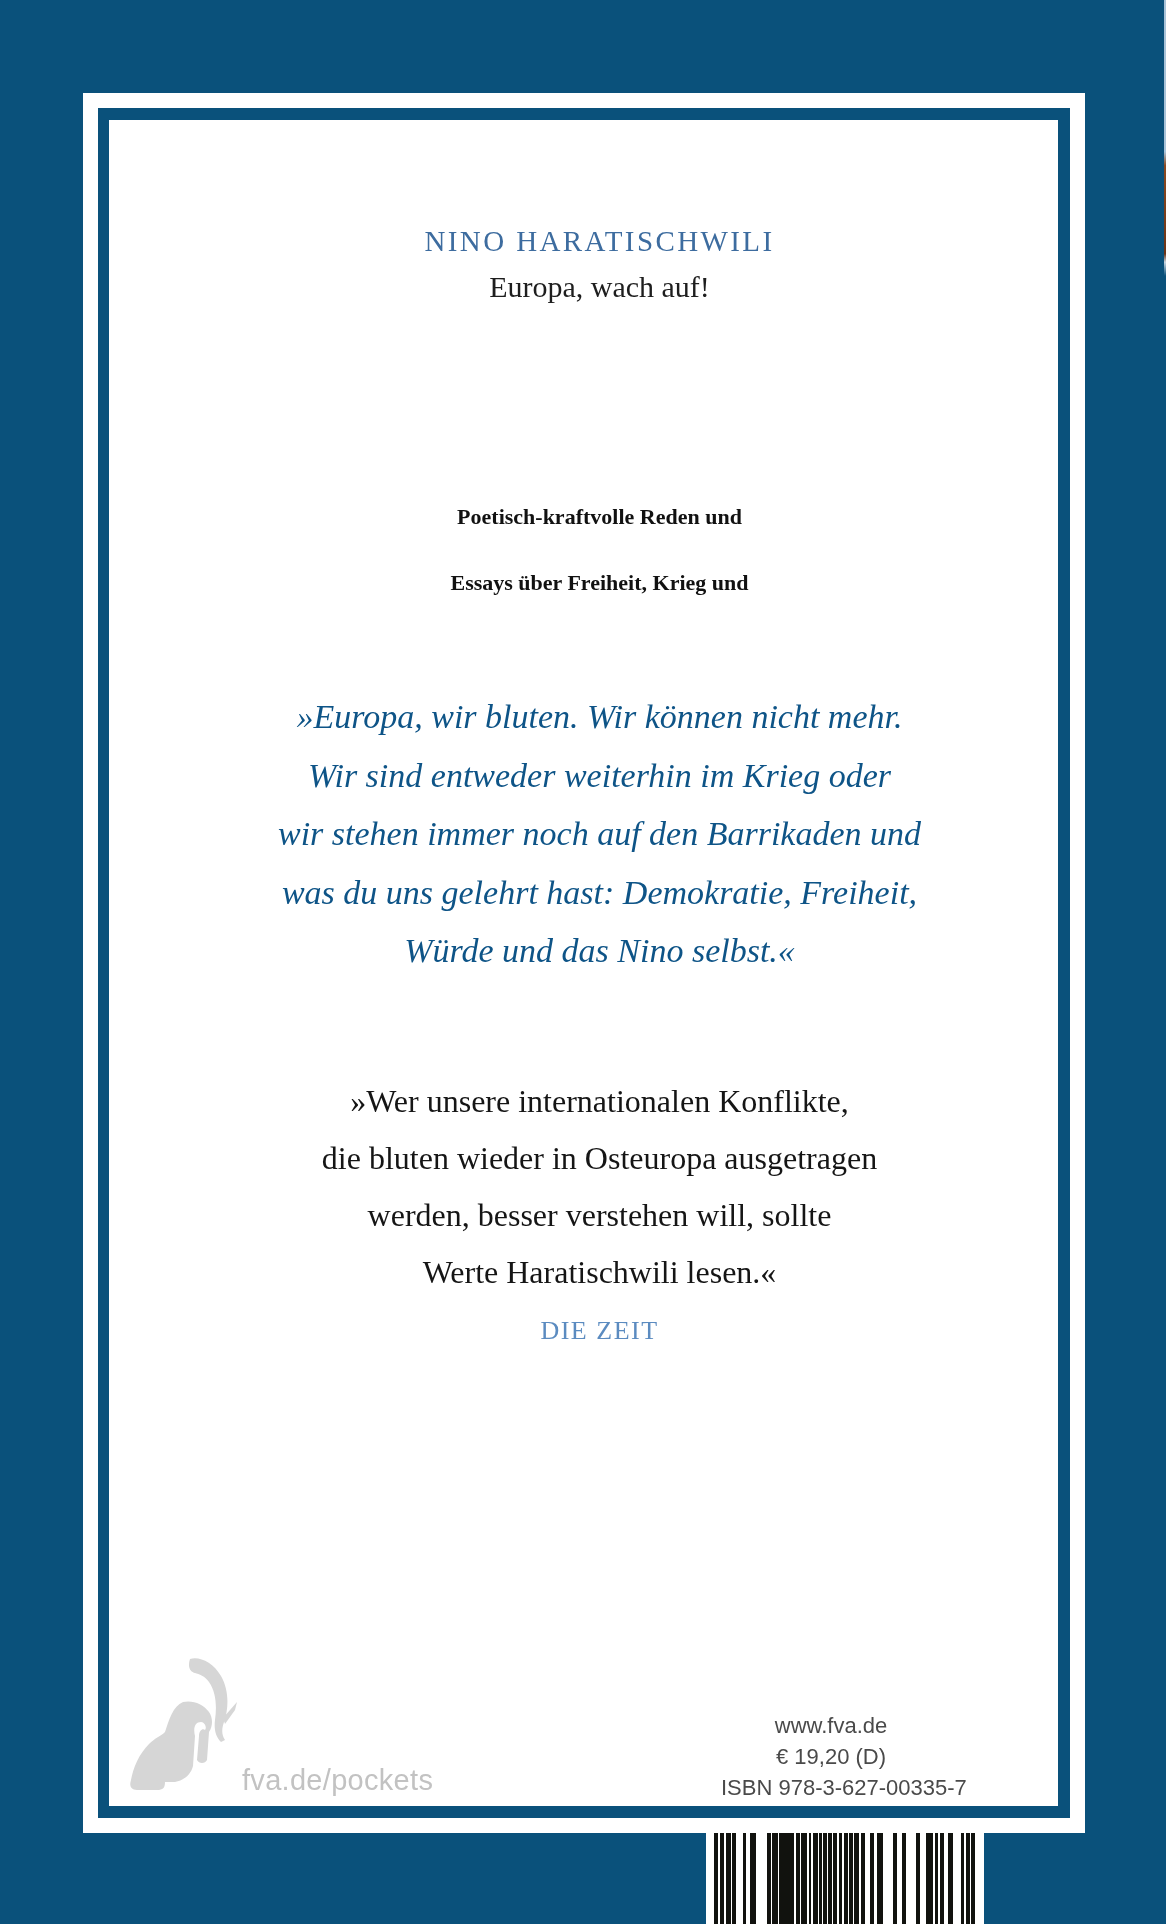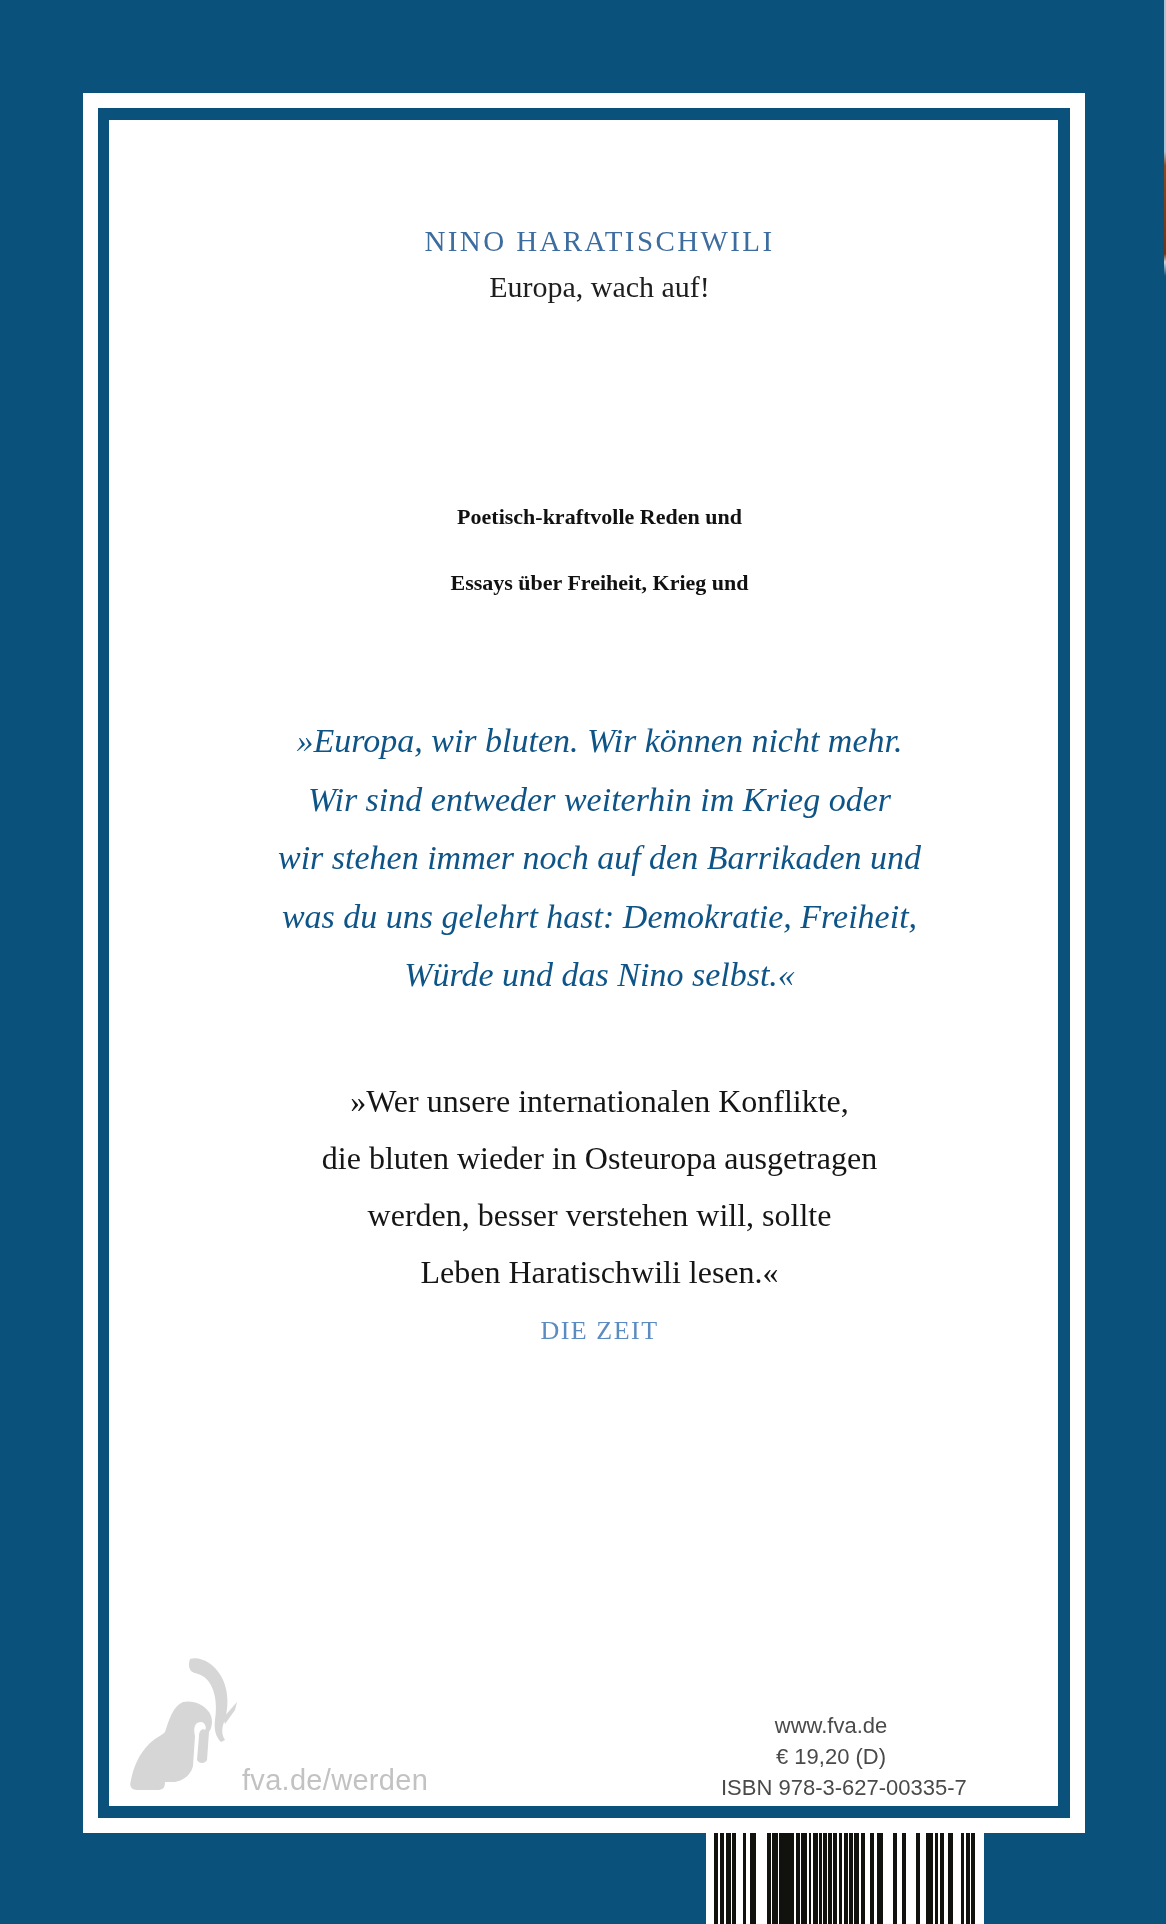--- a/index.html
+++ b/index.html
@@ -32,21 +32,21 @@
     top: 87px; font-size: 29px; line-height: 36px; letter-spacing: 2.4px;
     color: #3d6c9f;
   }
   .title {
     top: 131px; font-size: 30px; line-height: 40px; color: #1e1e1e;
   }
   .subtitle {
     top: 348px; font-size: 22px; line-height: 66px; font-weight: bold; color: #111;
   }
   .quote {
-    top: 576px; font-size: 34px; line-height: 58.5px; font-style: italic; color: #0e5487;
+    top: 552px; font-size: 34px; line-height: 58.5px; font-style: italic; color: #0e5487;
   }
   .review {
     top: 937px; font-size: 32px; line-height: 57px; color: #151515;
   }
   .source {
     top: 1180px; font-size: 26px; line-height: 30px; letter-spacing: 1.5px; color: #5b8bc0;
   }
   .line { display: block; }
   .imprint {
     position: absolute; left: 612px; top: 1590px; width: 220px; text-align: center;
@@ -91,30 +91,30 @@
     <span class="line">Wir sind entweder weiterhin im Krieg oder</span>
     <span class="line">wir stehen immer noch auf den Barrikaden und</span>
     <span class="line">was du uns gelehrt hast: Demokratie, Freiheit,</span>
     <span class="line">Würde und das Nino selbst.«</span>
   </p>
 
   <p class="block review">
     <span class="line">»Wer unsere internationalen Konflikte,</span>
     <span class="line">die bluten wieder in Osteuropa ausgetragen</span>
     <span class="line">werden, besser verstehen will, sollte</span>
-    <span class="line">Leben Haratischwili lesen.«</span>
+    <span class="line">Werte Haratischwili lesen.«</span>
   </p>
   <p class="block source">DIE ZEIT</p>
 
   <svg class="logo" viewBox="0 0 115 135" xmlns="http://www.w3.org/2000/svg">
     <path fill="#d6d6d6" d="M61 3 C70 0 84 6 92 20 C100 34 100 52 95 66 C93 72 92 78 96 84 L92 86 C86 80 85 72 86 64 C88 50 87 36 80 26 C76 20 70 18 66 17 C62 16 58 12 61 3 Z
       M94 62 L108 46 L106 54 L96 68 Z
       M54 46 C64 44 74 48 80 56 C84 62 84 70 80 76 L78 104 C76 108 70 108 68 104 L70 80 C70 74 74 72 76 74 C78 72 76 66 72 66 C66 66 64 72 66 80 L64 110 C62 118 56 124 46 126 L36 126 C36 132 34 134 28 134 L8 134 C2 134 0 130 2 124 C4 112 10 98 20 88 C26 82 32 80 36 76 C40 64 44 50 54 46 Z"></path>
   </svg>
-  <div class="pockets-link">fva.de/werden</div>
+  <div class="pockets-link">fva.de/pockets</div>
 
   <div class="imprint">
     <span class="line">www.fva.de</span>
     <span class="line">€ 19,20 (D)</span>
     <span class="line">ISBN 978-3-627-00335-7</span>
   </div>
 </div>
 
 <div class="barcode-box">
   <div class="barcode" id="barcode-bars">

